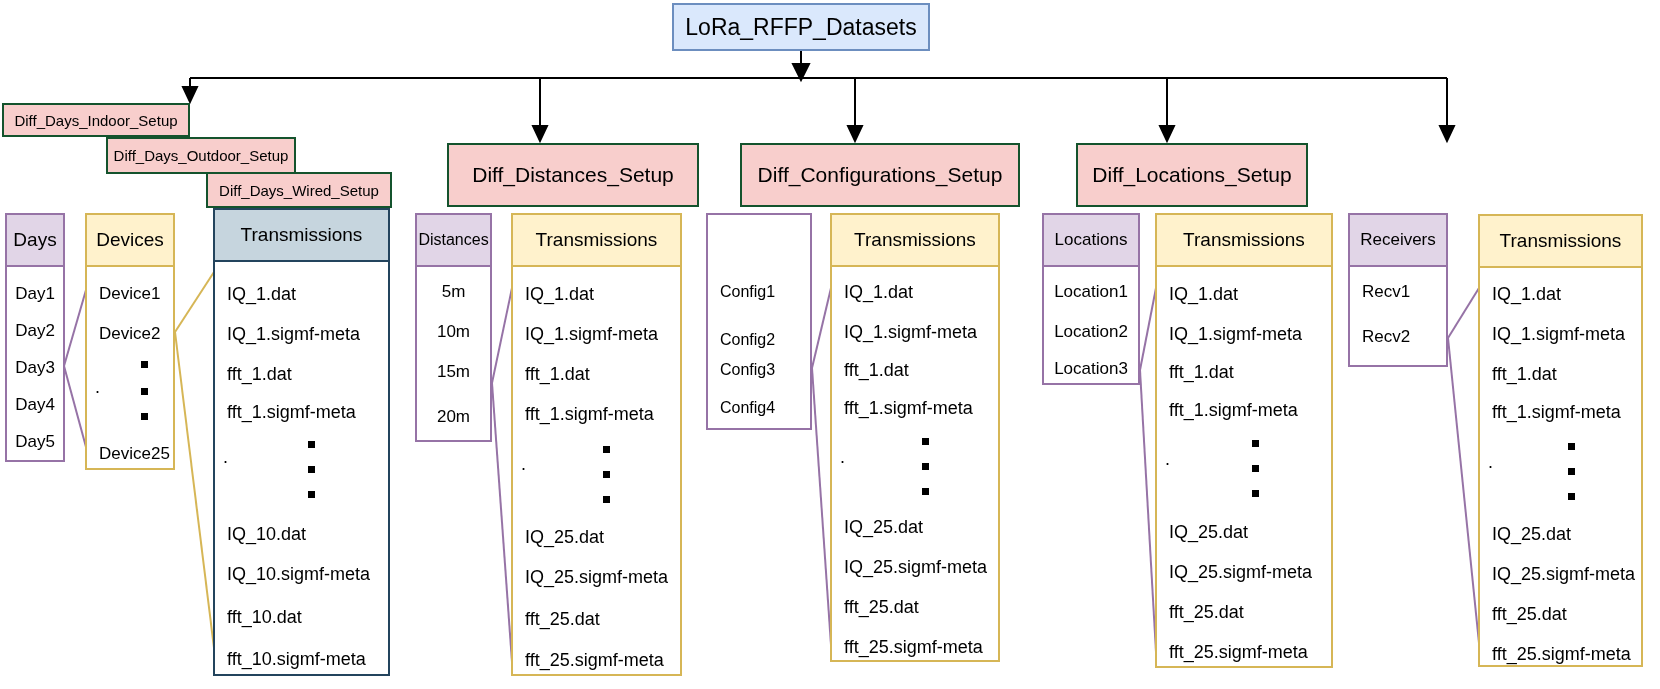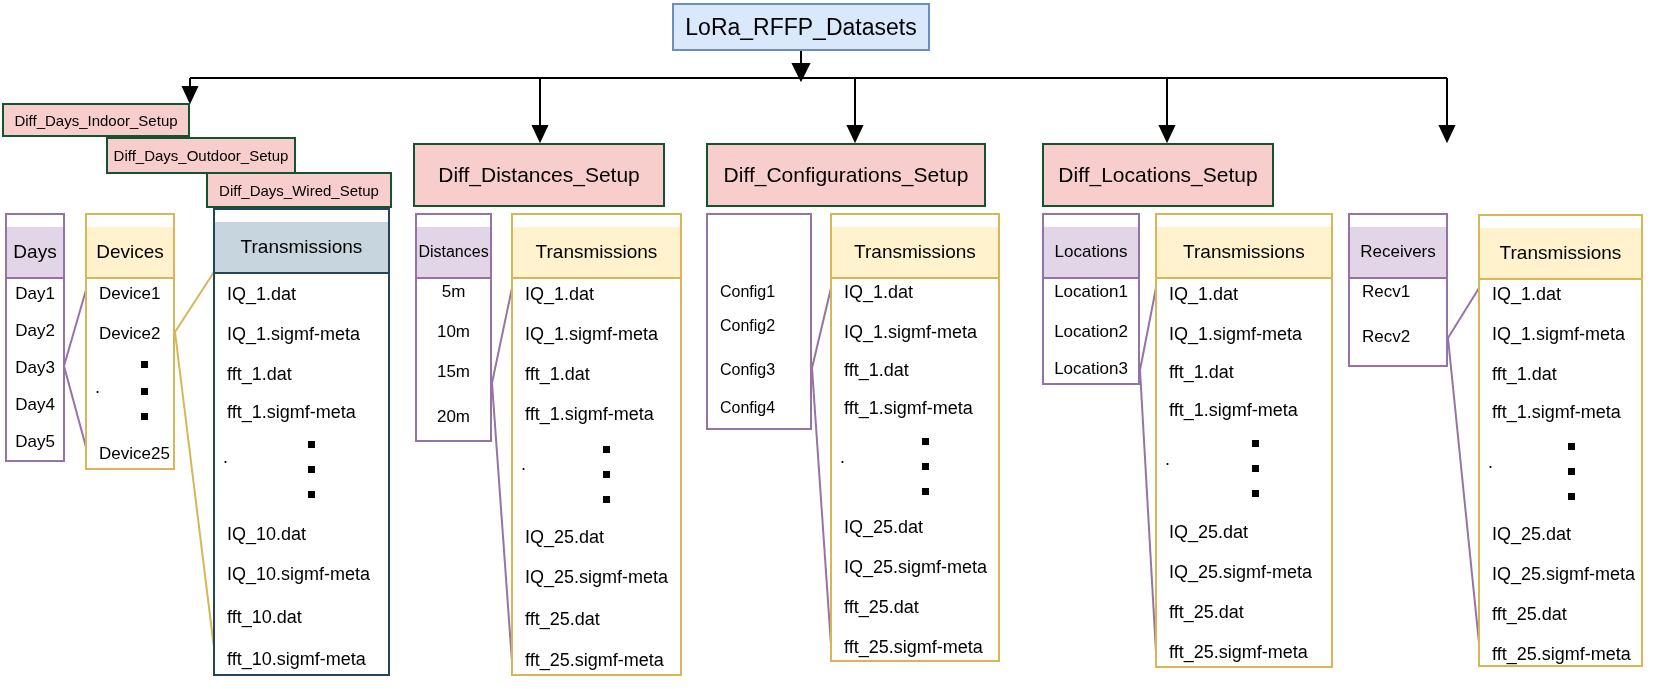--- a/index.html
+++ b/index.html
@@ -4,27 +4,27 @@
 <style>
   html,body{margin:0;padding:0;background:#fff;}
   .canvas{position:relative;width:1660px;height:689px;background:#ffffff;overflow:hidden;
           font-family:"Liberation Sans",sans-serif;color:#000;}
   svg.connectors{position:absolute;left:0;top:0;pointer-events:none;}
   .box{position:absolute;box-sizing:border-box;display:flex;align-items:center;justify-content:center;
        white-space:nowrap;}
   .root-box{background:#dae8fc;border:2px solid #6c8ebf;font-size:23px;}
   .setup{background:#f8cecc;border:2px solid #14532d;}
   .setup.small{font-size:15px;}
-  .setup.large{font-size:21px;}
+  .setup.large{font-size:21px;margin-left:34px;}
   .col{position:absolute;box-sizing:border-box;background:#ffffff;border:2px solid;}
   .col-purple{border-color:#9673a6;}
   .col-yellow{border-color:#d6b656;}
   .col-slate{border-color:#23445d;}
   .hdr{position:absolute;left:0;top:0;width:100%;height:52px;box-sizing:border-box;
-       display:flex;align-items:center;justify-content:center;border-bottom:2px solid;white-space:nowrap;margin-top:12px;}
+       display:flex;align-items:center;justify-content:center;border-bottom:2px solid;white-space:nowrap;}
   .hdr-purple{background:#e1d5e7;border-color:#9673a6;}
   .hdr-yellow{background:#fff2cc;border-color:#d6b656;}
   .hdr-slate{background:#c6d5de;border-color:#23445d;}
   .item{position:absolute;height:22px;line-height:22px;font-size:17px;white-space:nowrap;}
   .item.center{left:0;width:100%;text-align:center;}
   .item.pad{left:12px;text-align:center;}
   .titem{font-size:18px;}
   .sq{position:absolute;width:7px;height:7px;background:#000;}
   .sdot{position:absolute;left:8px;height:22px;line-height:22px;font-size:18px;}
 </style>
@@ -137,21 +137,21 @@
     <div class="sq" style="left:90px;top:281px"></div>
     <div class="sdot" style="top:238px">.</div>
     <div class="item pad titem" style="top:311px">IQ_25.dat</div>
     <div class="item pad titem" style="top:351px">IQ_25.sigmf-meta</div>
     <div class="item pad titem" style="top:393px">fft_25.dat</div>
     <div class="item pad titem" style="top:434px">fft_25.sigmf-meta</div>
   </div>
 
   <div class="col col-purple" style="left:706px;top:213px;width:106px;height:217px">
     <div class="item pad" style="top:66px;font-size:16px">Config1</div>
-    <div class="item pad" style="top:100px;font-size:16px">Config2</div>
+    <div class="item pad" style="top:114px;font-size:16px">Config2</div>
     <div class="item pad" style="top:144px;font-size:16px">Config3</div>
     <div class="item pad" style="top:182px;font-size:16px">Config4</div>
   </div>
 
   <div class="col col-yellow" style="left:830px;top:213px;width:170px;height:449px">
     <div class="hdr hdr-yellow" style="font-size:19px">Transmissions</div>
     <div class="item pad titem" style="top:66px">IQ_1.dat</div>
     <div class="item pad titem" style="top:106px">IQ_1.sigmf-meta</div>
     <div class="item pad titem" style="top:144px">fft_1.dat</div>
     <div class="item pad titem" style="top:182px">fft_1.sigmf-meta</div>

